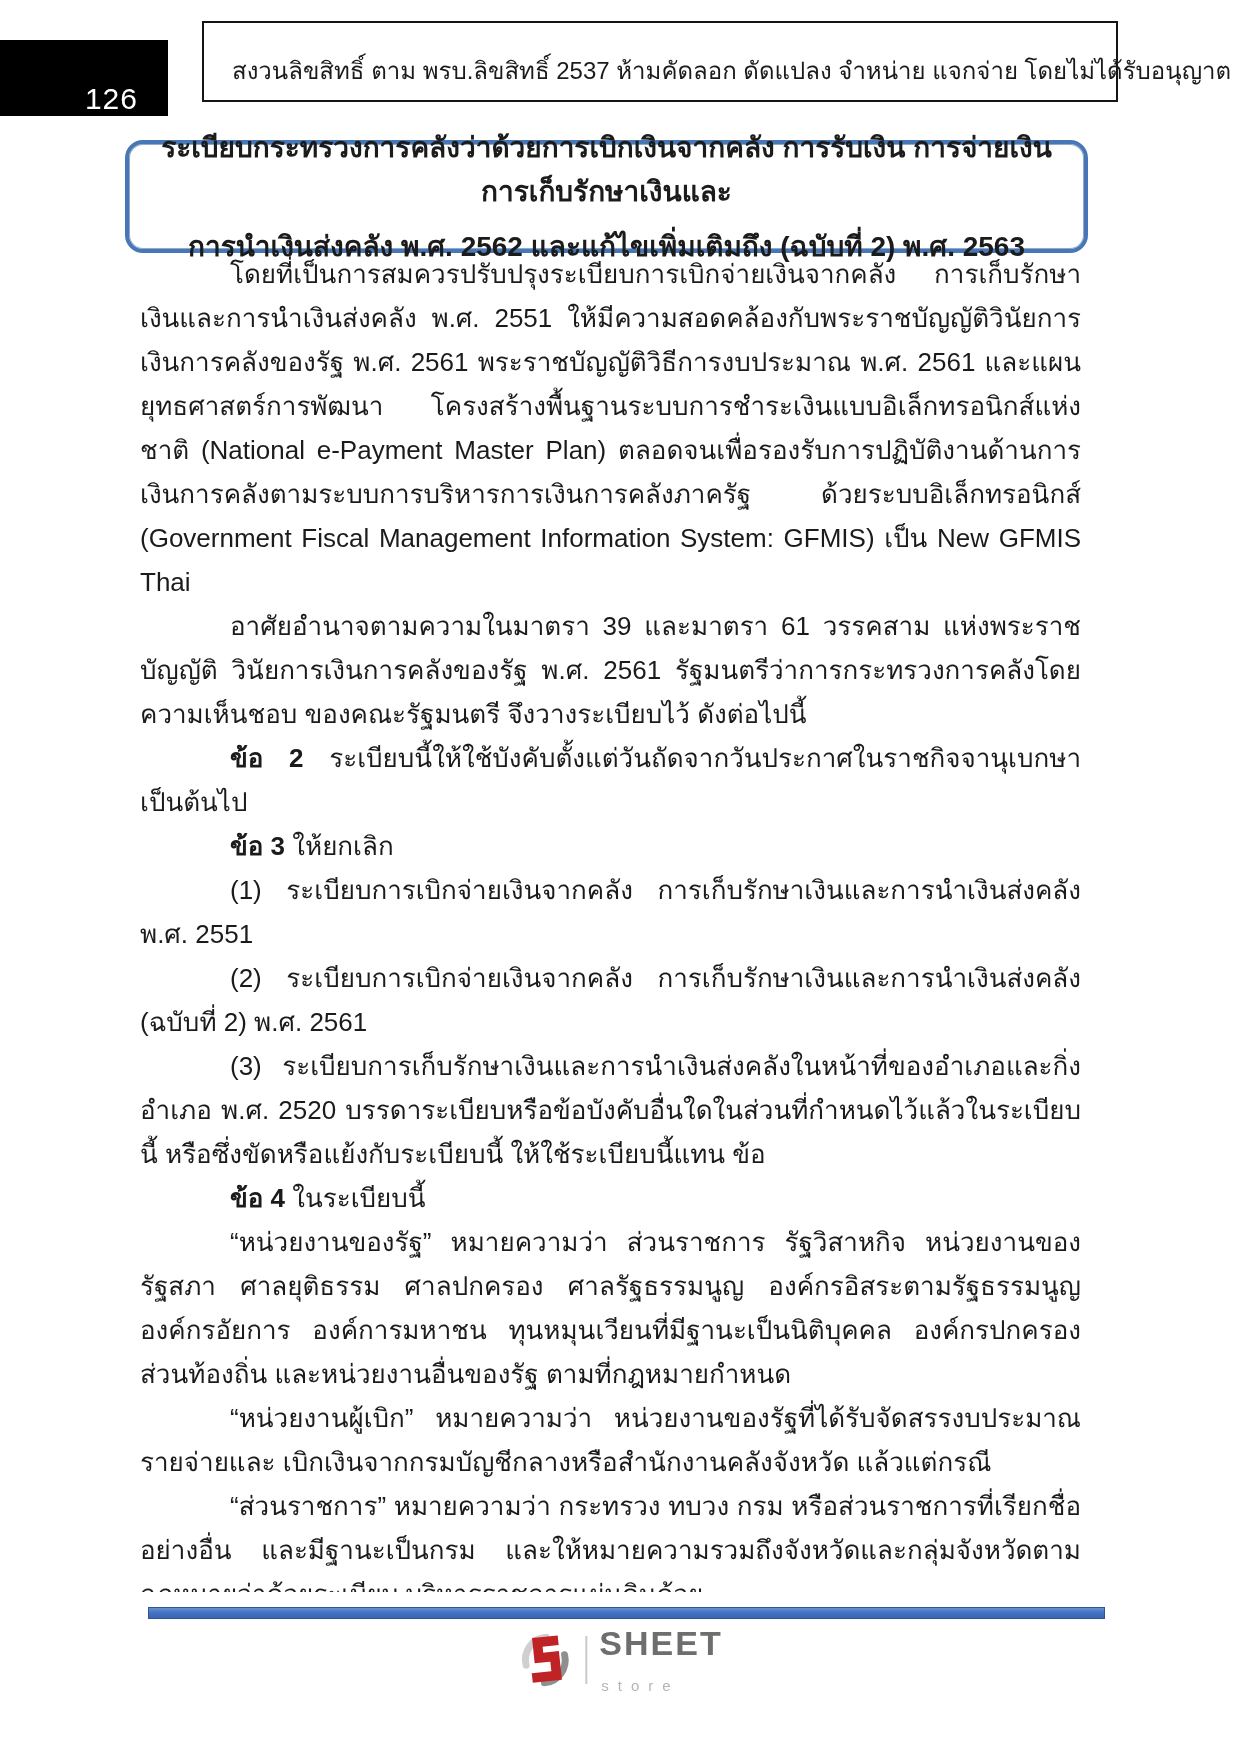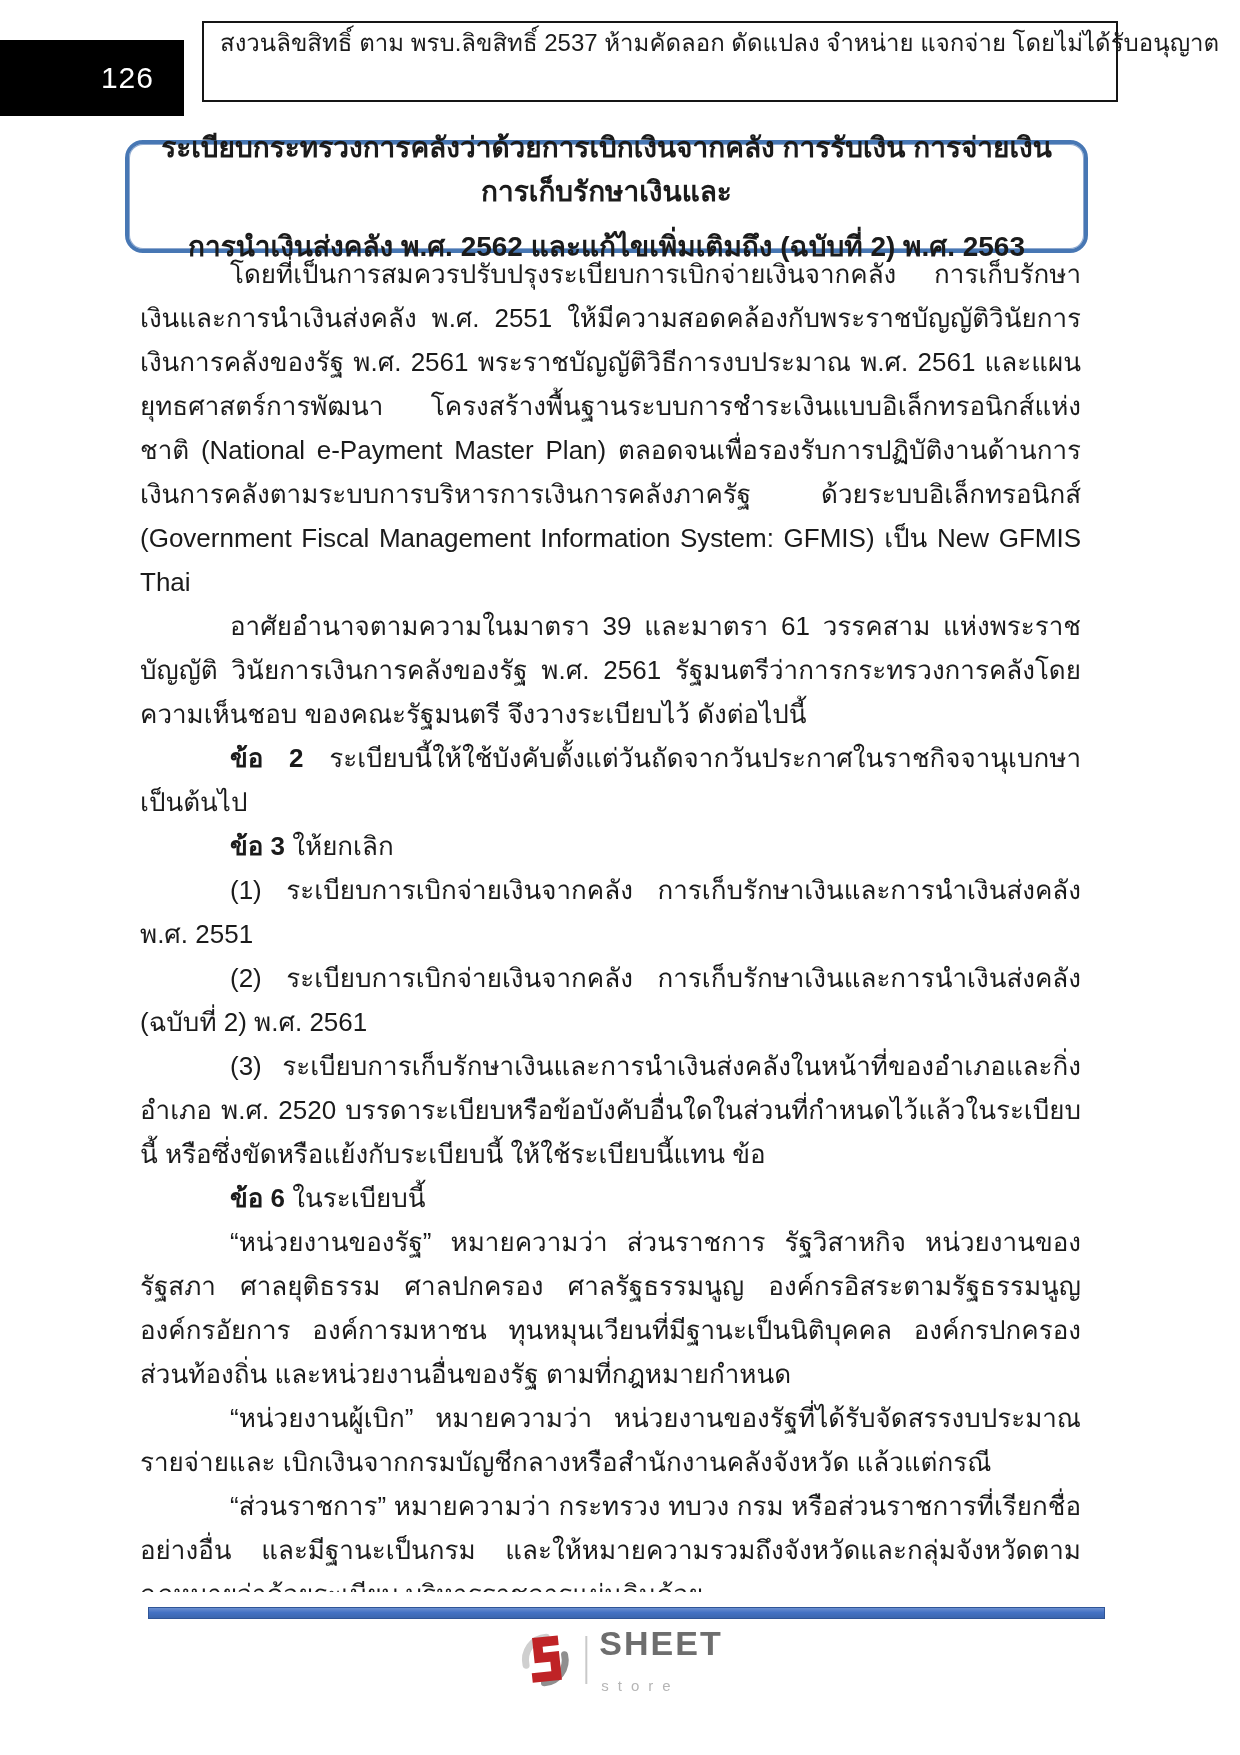--- a/index.html
+++ b/index.html
@@ -10,28 +10,28 @@
     --text:#1b1b1b;
   }
   *{box-sizing:border-box;}
   html,body{margin:0;padding:0;}
   body{
     width:1240px;height:1755px;position:relative;background:#ffffff;
     font-family:"Liberation Sans","DejaVu Sans",sans-serif;color:var(--text);
     overflow:hidden;
   }
   .page-number-box{
-    position:absolute;left:0;top:40px;width:184px;height:76px;background:#000;
-    color:#fff;display:flex;align-items:center;justify-content:flex-end;
+    position:absolute;left:0;top:40px;width:168px;height:76px;background:#000;
+    color:#fff;display:flex;align-items:flex-end;justify-content:flex-end;
     padding-right:30px;font-size:30px;letter-spacing:1px;
   }
   .copyright-box{
     position:absolute;left:202px;top:21px;width:916px;height:81px;
     border:2px solid #151515;background:#fff;
-    display:flex;align-items:flex-start;padding:0 10px 10px 16px;
+    display:flex;align-items:flex-end;padding:0 10px 10px 28px;
     font-size:24px;white-space:nowrap;
   }
   .title-box{
     position:absolute;left:125px;top:140px;width:963px;height:113px;
     border:4px solid var(--title-border);border-radius:18px;background:#fff;
     box-shadow:inset 0 0 0 1px #8fa9cf;
     display:flex;flex-direction:column;align-items:center;justify-content:center;
     gap:11px;font-weight:bold;font-size:28px;text-align:center;
   }
   .title-box .t-line{width:100%;padding:0 24px;}
@@ -82,21 +82,21 @@
     <p class="para"><b class="prefix">ข้อ 2 </b><span class="ptext">ระเบียบนี้ให้ใช้บังคับตั้งแต่วันถัดจากวันประกาศในราชกิจจานุเบกษาเป็นต้นไป</span></p>
 
     <p class="para"><b class="prefix">ข้อ 3 </b><span class="ptext">ให้ยกเลิก</span></p>
 
     <p class="para"><b class="prefix"></b><span class="ptext">(1) ระเบียบการเบิกจ่ายเงินจากคลัง การเก็บรักษาเงินและการนำเงินส่งคลัง พ.ศ. 2551</span></p>
 
     <p class="para"><b class="prefix"></b><span class="ptext">(2) ระเบียบการเบิกจ่ายเงินจากคลัง การเก็บรักษาเงินและการนำเงินส่งคลัง (ฉบับที่ 2) พ.ศ. 2561</span></p>
 
     <p class="para"><b class="prefix"></b><span class="ptext">(3) ระเบียบการเก็บรักษาเงินและการนำเงินส่งคลังในหน้าที่ของอำเภอและกิ่งอำเภอ พ.ศ. 2520 บรรดาระเบียบหรือข้อบังคับอื่นใดในส่วนที่กำหนดไว้แล้วในระเบียบนี้ หรือซึ่งขัดหรือแย้งกับระเบียบนี้ ให้ใช้ระเบียบนี้แทน ข้อ</span></p>
 
-    <p class="para"><b class="prefix">ข้อ 6 </b><span class="ptext">ในระเบียบนี้</span></p>
+    <p class="para"><b class="prefix">ข้อ 4 </b><span class="ptext">ในระเบียบนี้</span></p>
 
     <p class="para"><b class="prefix"></b><span class="ptext">“หน่วยงานของรัฐ” หมายความว่า ส่วนราชการ รัฐวิสาหกิจ หน่วยงานของรัฐสภา ศาลยุติธรรม ศาลปกครอง ศาลรัฐธรรมนูญ องค์กรอิสระตามรัฐธรรมนูญ องค์กรอัยการ องค์การมหาชน ทุนหมุนเวียนที่มีฐานะเป็นนิติบุคคล องค์กรปกครองส่วนท้องถิ่น และหน่วยงานอื่นของรัฐ ตามที่กฎหมายกำหนด</span></p>
 
     <p class="para"><b class="prefix"></b><span class="ptext">“หน่วยงานผู้เบิก” หมายความว่า หน่วยงานของรัฐที่ได้รับจัดสรรงบประมาณรายจ่ายและ เบิกเงินจากกรมบัญชีกลางหรือสำนักงานคลังจังหวัด แล้วแต่กรณี</span></p>
 
     <p class="para"><b class="prefix"></b><span class="ptext">“ส่วนราชการ” หมายความว่า กระทรวง ทบวง กรม หรือส่วนราชการที่เรียกชื่ออย่างอื่น และมีฐานะเป็นกรม และให้หมายความรวมถึงจังหวัดและกลุ่มจังหวัดตามกฎหมายว่าด้วยระเบียบ บริหารราชการแผ่นดินด้วย</span></p>
 
   </div>
 
 <div class="footer-rule"></div>

